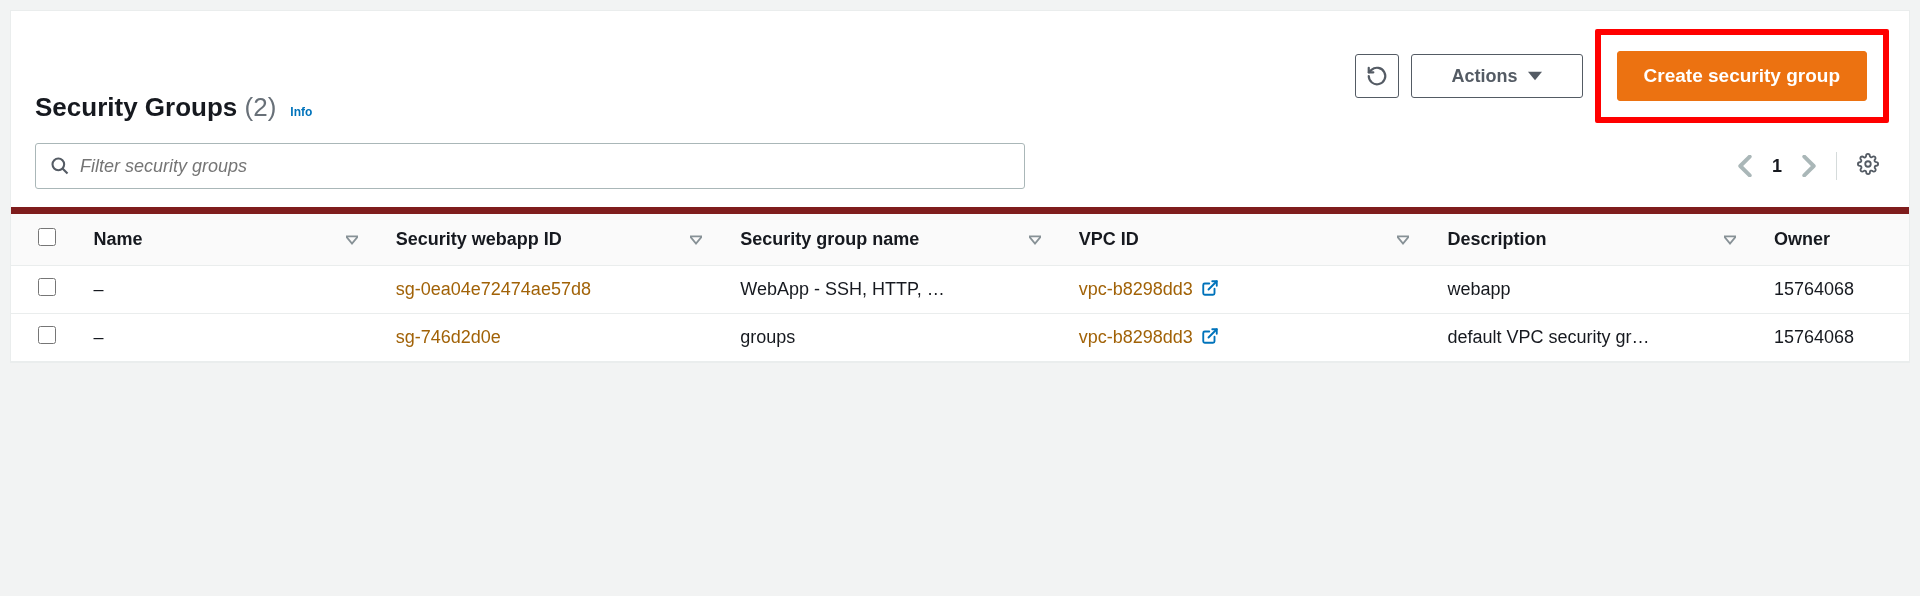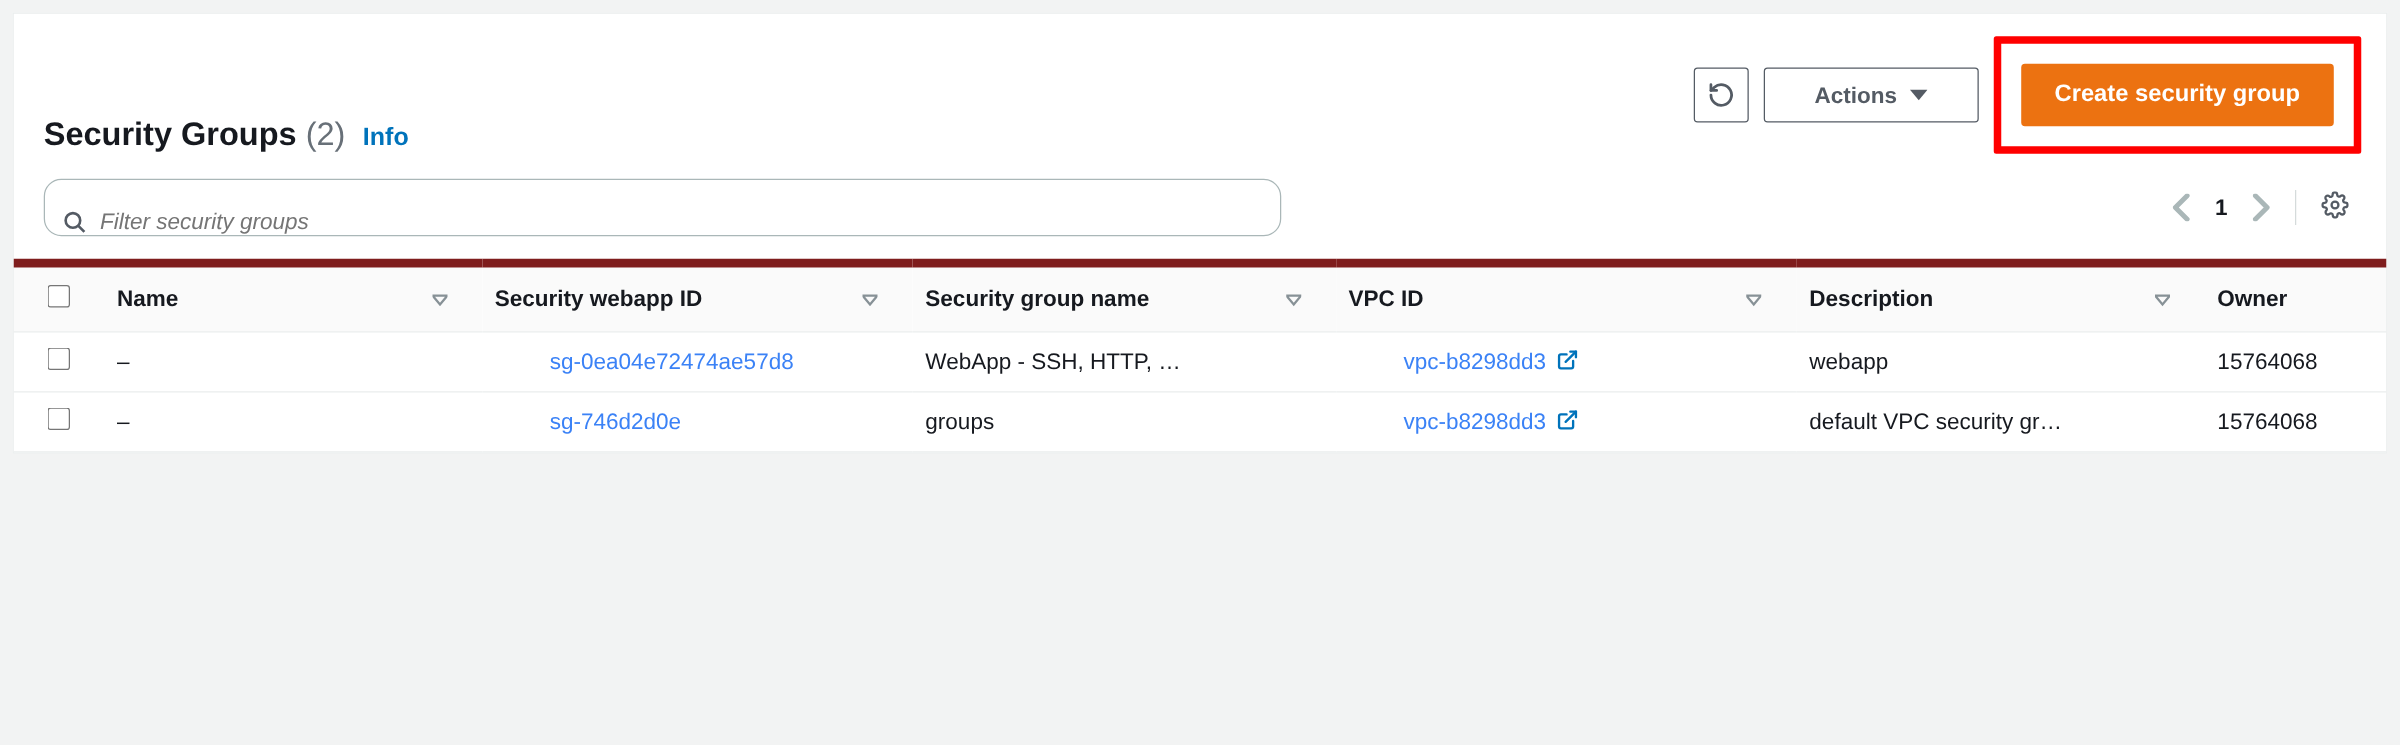--- a/index.html
+++ b/index.html
@@ -30,21 +30,21 @@
     .title {
       font-size: 26px;
       font-weight: 700;
       color: #16191f;
     }
     .count {
       font-weight: 400;
       color: #687078;
     }
     .info-link {
-      font-size: 20px;
+      font-size: 12px;
       font-weight: 700;
       color: #0073bb;
       cursor: pointer;
     }
     .header-buttons {
       display: flex;
       align-items: center;
       gap: 12px;
     }
     .btn {
@@ -85,24 +85,24 @@
     .refresh-svg, .chevron-svg, .lens-svg, .gear-svg, .ext-svg, .tri-svg { flex-shrink: 0; }
     .filter-row {
       display: flex;
       align-items: center;
       padding: 6px 24px 18px 24px;
       gap: 16px;
     }
     .searchbox {
       flex: 0 0 990px;
       display: flex;
-      align-items: flex-end;
+      align-items: center;
       height: 46px;
       border: 1.5px solid #aab7b8;
-      border-radius: 14px;
+      border-radius: 3px;
       padding: 0 14px;
       background: #fff;
     }
     .searchbox input {
       border: none;
       outline: none;
       flex: 1;
       font-size: 18px;
       font-style: italic;
       color: #687078;
@@ -167,23 +167,22 @@
     }
     tbody tr { border-bottom: 1px solid #eaeded; }
     .col-check { width: 60px; text-align: center; }
     .col-name  { width: 250px; }
     .col-sgid  { width: 285px; }
     .col-sgname{ width: 280px; }
     .col-vpc   { width: 305px; }
     .col-desc  { width: 270px; }
     .col-owner { width: 120px; }
     .link {
-      color: #3b82f6;
-      cursor: pointer;
-      margin-left: 44px;
+      color: #a16207;
+      cursor: pointer;
     }
     .vpc-cell { display: flex; gap: 8px; }
     input[type=checkbox] {
       width: 18px;
       height: 18px;
       cursor: pointer;
     }
     .ellipsis { overflow: hidden; text-overflow: ellipsis; white-space: nowrap; }
   </style>
 </head>

